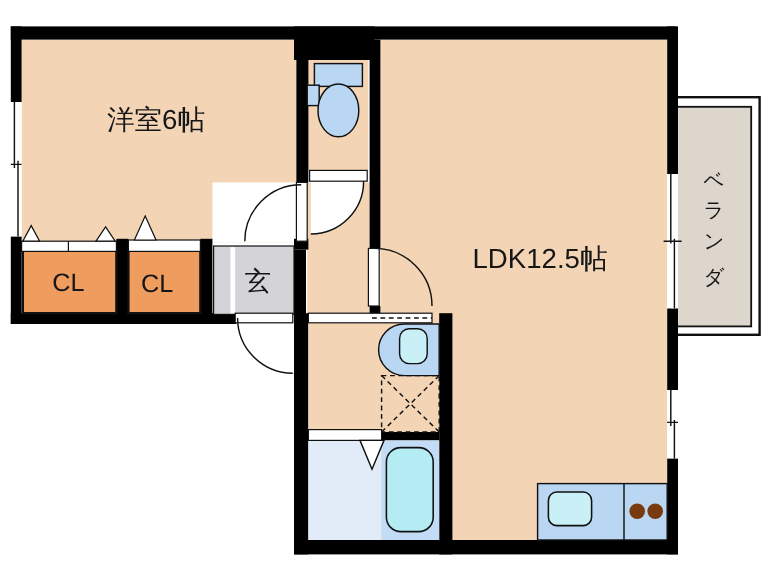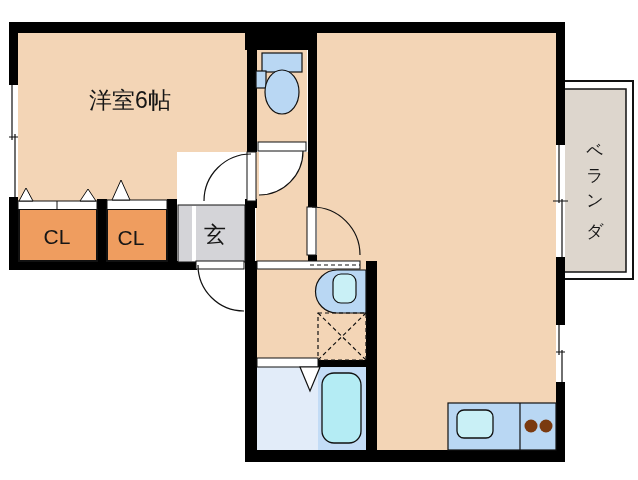--- a/index.html
+++ b/index.html
@@ -135,17 +135,18 @@
     <line x1="520" y1="403" x2="520" y2="450" stroke="var(--c-line,#111)" stroke-width="1.2"></line>
     <rect x="457" y="410" width="36" height="28" rx="7" fill="var(--c-basin-cyan,#c9f0f6)" stroke="var(--c-line,#111)" stroke-width="1.3"></rect>
     <g fill="var(--c-burner-brown,#7a3a10)">
       <circle cx="531" cy="426" r="6.5"></circle>
       <circle cx="546" cy="426" r="6.5"></circle>
     </g>
   </g>
 </svg>
 
   <div class="lbl lbl-yoshitsu">洋室6帖</div>
+  <div class="lbl lbl-ldk">LDK12.5帖</div>
   <div class="lbl lbl-cl1">CL</div>
   <div class="lbl lbl-cl2">CL</div>
   <div class="lbl lbl-genkan">玄</div>
   <div class="lbl lbl-veranda">ベランダ</div>
 </div>
 
 </body></html>

